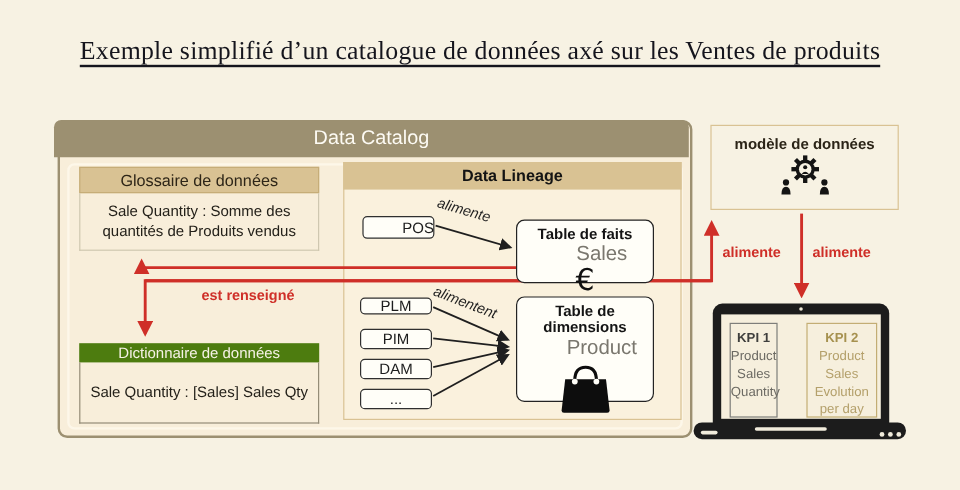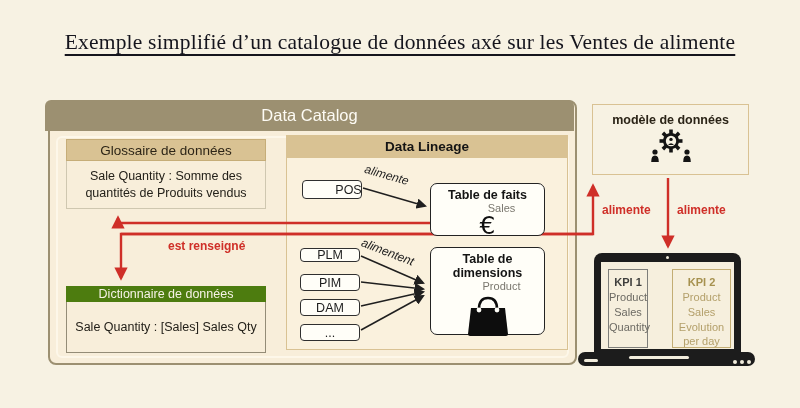--- a/index.html
+++ b/index.html
@@ -36,21 +36,21 @@
   .src-pos{left:302px;top:180px;width:60px;height:19px;padding-left:33px;}
   .src-plm{left:300px;top:248px;width:60px;height:14px;}
   .src-pim{left:300px;top:274px;width:60px;height:17px;}
   .src-dam{left:300px;top:299px;width:60px;height:17px;}
   .src-dots{left:300px;top:324px;width:60px;height:17px;}
 
   .tbl{background:#fffef8;border:1.6px solid #232323;border-radius:7px;text-align:center;padding-top:4px;}
   .tbl-fact{left:430px;top:183px;width:115px;height:53px;}
   .tbl-dim{left:430px;top:247px;width:115px;height:88px;}
   .tbl-title{font-size:12.5px;font-weight:bold;color:#141414;}
-  .tbl-sub{font-size:11px;color:#7a776e;padding-left:28px;}
+  .tbl-sub{font-size:17px;color:#7a776e;padding-left:28px;}
   .euro{font-size:25px;color:#101010;line-height:1;margin-top:-1px;font-family:"DejaVu Sans",sans-serif;}
 
   .model-box{left:592px;top:104px;width:157px;height:71px;border:1.5px solid #d9c293;
     text-align:center;padding-top:7px;}
   .model-text{font-size:12.5px;font-weight:bold;color:#2b2417;line-height:1.3;}
 
   
   .lbl-red{color:#cf2f28;font-weight:bold;font-size:12px;}
   .lbl-renseigne{left:168px;top:239px;}
   .lbl-alim-up{left:602px;top:203px;}
@@ -71,21 +71,21 @@
   .laptop-base{left:578px;top:352px;width:177px;height:14px;background:#1c1c1c;border-radius:7px;}
   .base-dash{left:584px;top:359px;width:14px;height:2.5px;background:#f1ecdc;border-radius:2px;}
   .base-notch{left:629px;top:356px;width:60px;height:3px;background:#f1ecdc;border-radius:2px;}
   .base-dot{width:4px;height:4px;border-radius:50%;background:#f1ecdc;top:360px;}
 </style>
 </head>
 <body>
 
 <div class="stage">
 
-  <div class="abs title">Exemple simplifié d’un catalogue de données axé sur les Ventes de alimente</div>
+  <div class="abs title">Exemple simplifié d’un catalogue de données axé sur les Ventes de produits</div>
 
   <div class="abs catalog"></div>
   <div class="abs catalog-header">Data Catalog</div>
   <div class="abs catalog-inner"></div>
 
   <div class="abs panel-hd glossary-hd">Glossaire de données</div>
   <div class="abs glossary-bd">Sale Quantity : Somme des quantités de Produits vendus</div>
 
   <div class="abs panel-hd dict-hd">Dictionnaire de données</div>
   <div class="abs dict-bd">Sale Quantity : [Sales] Sales Qty</div>

